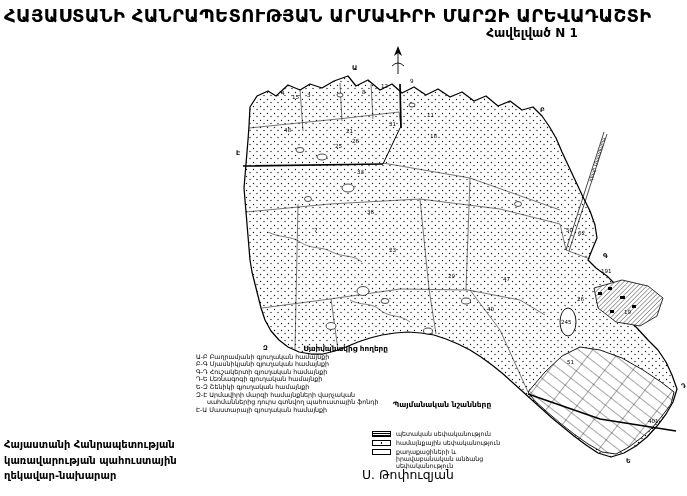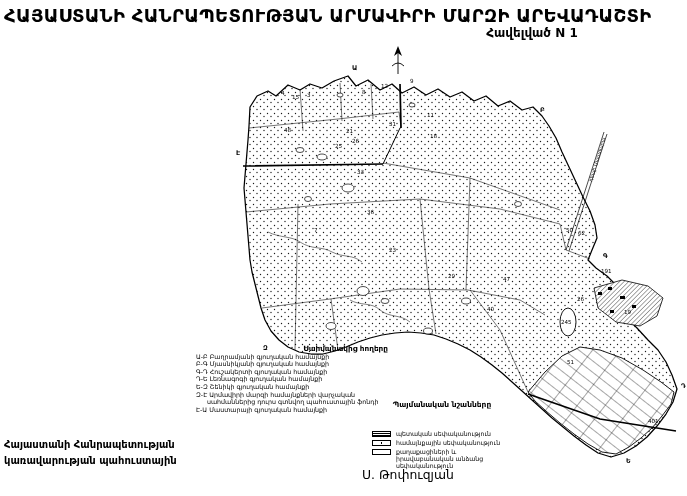--- a/index.html
+++ b/index.html
@@ -186,14 +186,15 @@
   </div>
   <div class="sign-row">
     <span class="sw" data-pattern="plain"></span>
     <span class="sign-label">քաղաքացիների և իրավաբանական անձանց սեփականություն</span>
   </div>
 </div>
 
 <div id="footer-org" class="abs">
   <div>Հայաստանի Հանրապետության</div>
   <div>կառավարության պահուստային</div>
+  <div>ղեկավար-նախարար</div>
 </div>
 <div id="signer" class="abs">Ս. Թոփուզյան</div>
 
 </body></html>

